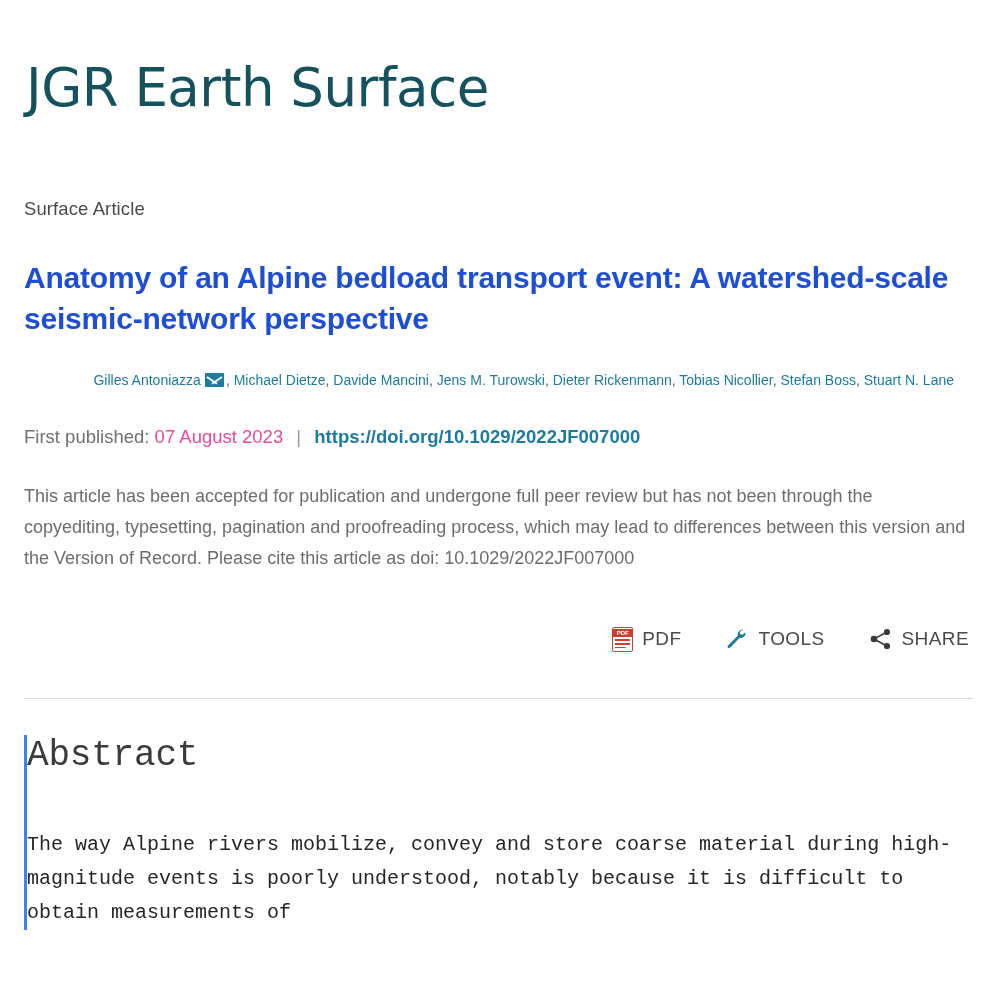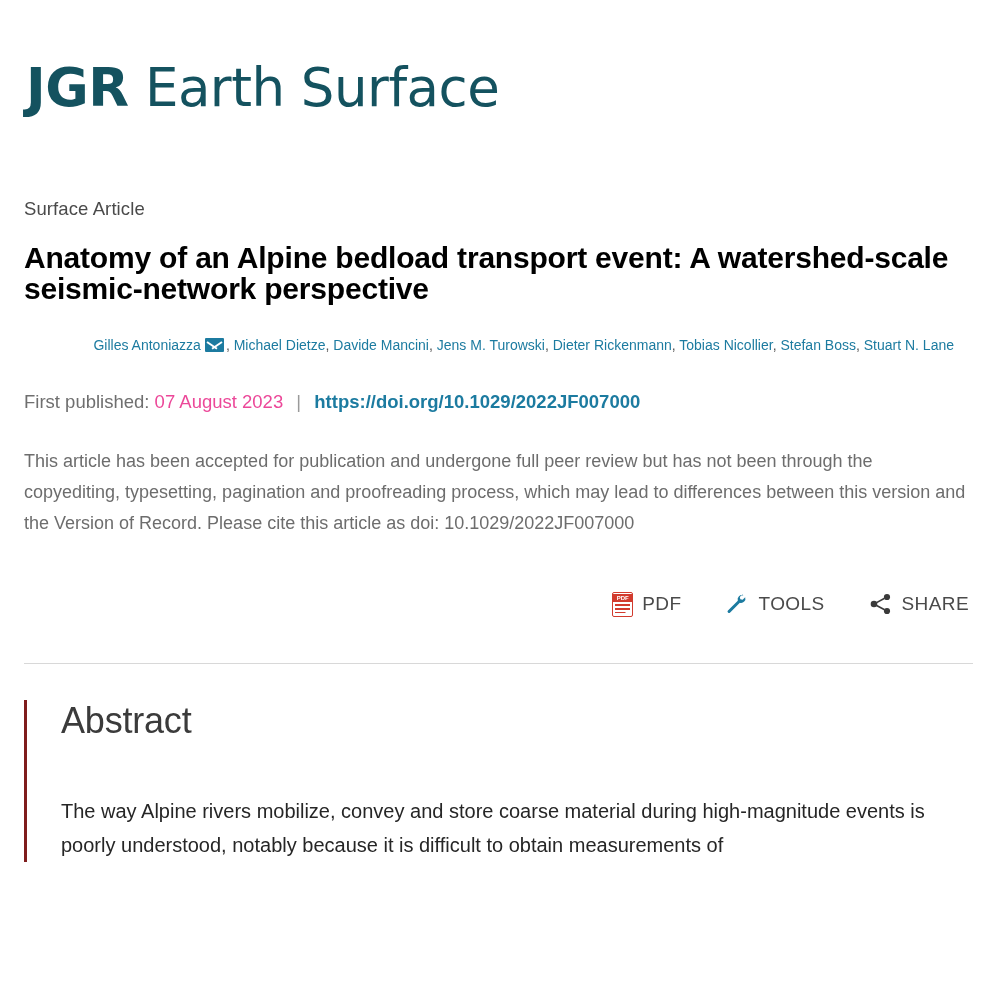--- a/index.html
+++ b/index.html
@@ -32,38 +32,38 @@
   .masthead-title {
     font-family: "DejaVu Sans", sans-serif;
     font-size: 53px;
     line-height: 60px;
     font-weight: 400;
     color: #14525f;
     letter-spacing: -0.5px;
     white-space: nowrap;
   }
   .masthead-title .jgr {
-    font-weight: 700;
+    font-weight: 400;
   }
 
   
   .article-type {
     margin-top: 44px;
     font-size: 18.5px;
     color: #4a4a4a;
     letter-spacing: 0.1px;
   }
 
   
   .article-title {
-    margin-top: 22px;
+    margin-top: 37px;
     font-size: 30px;
-    line-height: 31px;
+    line-height: 41px;
     font-weight: 700;
-    color: #000000;
+    color: #1d4ed8;
     letter-spacing: -0.2px;
     max-width: 930px;
   }
 
   
   .authors {
     margin-top: 26px;
     font-size: 14px;
     line-height: 31px;
     color: #1c7ba0;
@@ -181,22 +181,22 @@
   .divider {
     margin-top: 42px;
     height: 1px;
     background: #d8d8d8;
     width: 100%;
   }
 
   
   .abstract-block {
     margin-top: 36px;
-    padding-left: 34px;
-    border-left: 3px solid #7f1d1d;
+    border-left: 3px solid #3b82f6;
+    font-family: Liberation Mono, monospace;
   }
   .abstract-heading {
     font-size: 36px;
     font-weight: 400;
     color: #3b3b3b;
     letter-spacing: -0.2px;
   }
   .abstract-text {
     margin-top: 52px;
     font-size: 20px;

